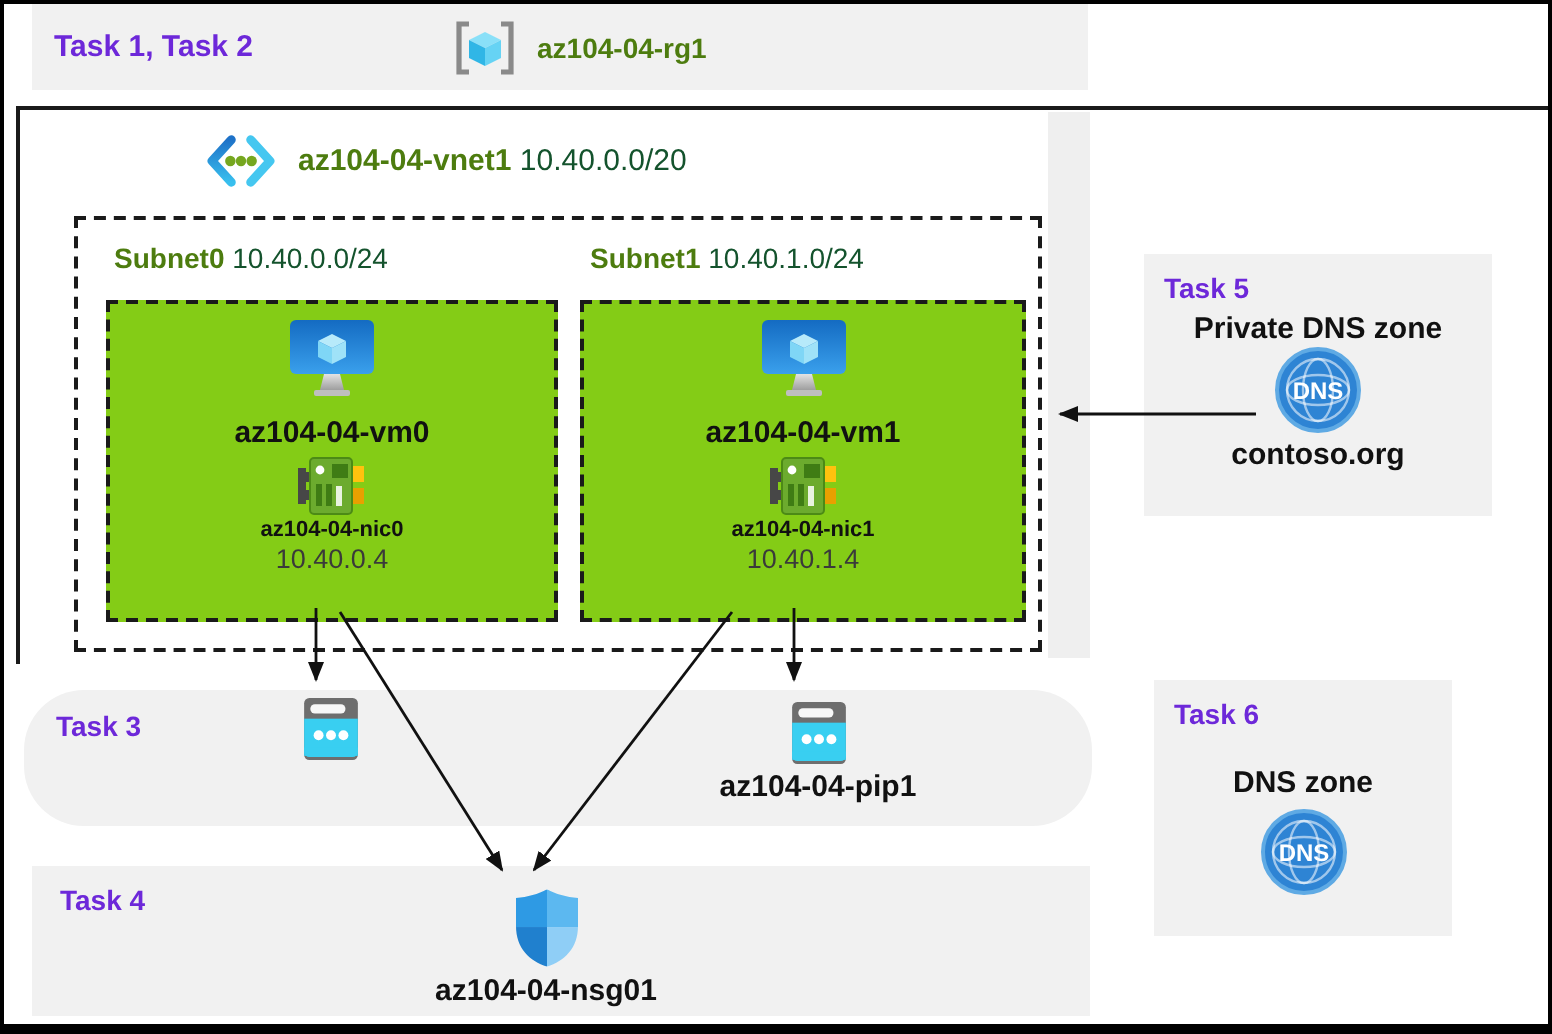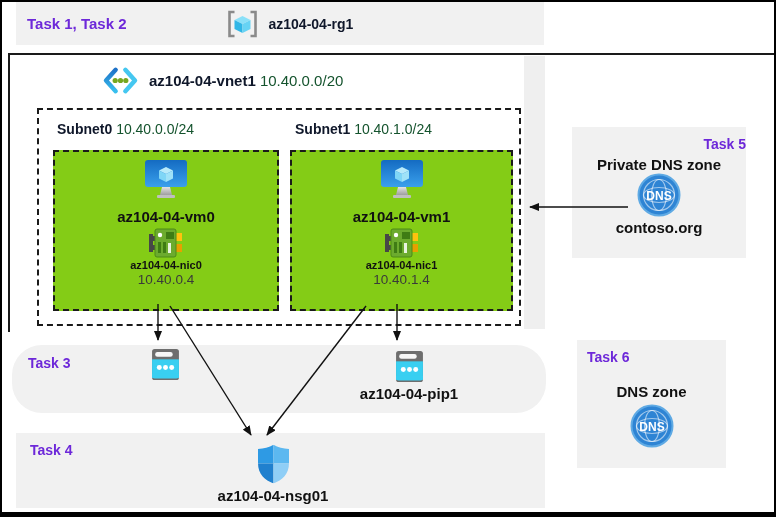--- a/index.html
+++ b/index.html
@@ -4,21 +4,21 @@
 <style>
   html,body{margin:0;padding:0;background:#fff;}
   .canvas{
     position:relative;width:776px;height:517px;box-sizing:border-box;
     border:2px solid #000;border-bottom-width:5px;background:#fff;
     font-family:"Liberation Sans",sans-serif;color:#111;overflow:hidden;
   }
   .abs{position:absolute;}
   .band{background:#F1F1F1;}
   .tasklbl{font-weight:700;font-size:14px;color:#6d28d9;}
-  .b{font-weight:700;color:#0f172a;}
+  .b{font-weight:700;color:#4d7c0f;}
   .dim{color:#14532d;font-weight:400;}
   
   .header{left:14px;top:0;width:528px;height:43px;display:flex;align-items:center;}
   .header .tasklbl{margin-left:11px;font-size:15px;}
   .rgwrap{display:flex;align-items:center;margin-left:98px;gap:9px;}
   .rgname{font-size:14px;}
   
   .vnetbox{left:6px;top:51px;width:768px;height:277px;border-top:2px solid #1a1a1a;border-left:2px solid #1a1a1a;background:#fff;}
   .graystrip{left:522px;top:54px;width:21px;height:273px;background:#EFEFEF;}
   .vnettitle{left:100px;top:64px;display:flex;align-items:center;gap:10px;font-size:15px;}
@@ -34,21 +34,21 @@
   .task3{left:10px;top:343px;width:534px;height:68px;border-radius:30px;}
   .task3 .tasklbl{position:absolute;left:16px;top:10px;}
   .pipgroup{position:absolute;display:flex;flex-direction:column;align-items:center;width:150px;}
   .piplbl{font-size:15px;font-weight:700;margin-top:3px;}
   .task4{left:14px;top:431px;width:529px;height:75px;}
   .task4 .tasklbl{position:absolute;left:14px;top:9px;}
   .nsggroup{position:absolute;left:182px;top:11px;display:flex;flex-direction:column;align-items:center;width:150px;}
   .nsglbl{font-size:15px;font-weight:700;margin-top:3px;}
   
   .tbox{background:#F1F1F1;display:flex;flex-direction:column;}
-  .task5{left:570px;top:125px;width:174px;height:131px;text-align:right;}
+  .task5{left:570px;top:125px;width:174px;height:131px;}
   .task6{left:575px;top:338px;width:149px;height:128px;}
   .tbox .tasklbl{margin:9px 0 0 10px;}
   .tcenter{display:flex;flex-direction:column;align-items:center;}
   .ttitle{font-size:15px;font-weight:700;margin-top:4px;}
   .zonename{font-size:15px;font-weight:700;margin-top:2px;}
   .arrows{position:absolute;left:0;top:0;pointer-events:none;z-index:6;}
   svg{display:block;}
 </style>
 </head>
 <body>

